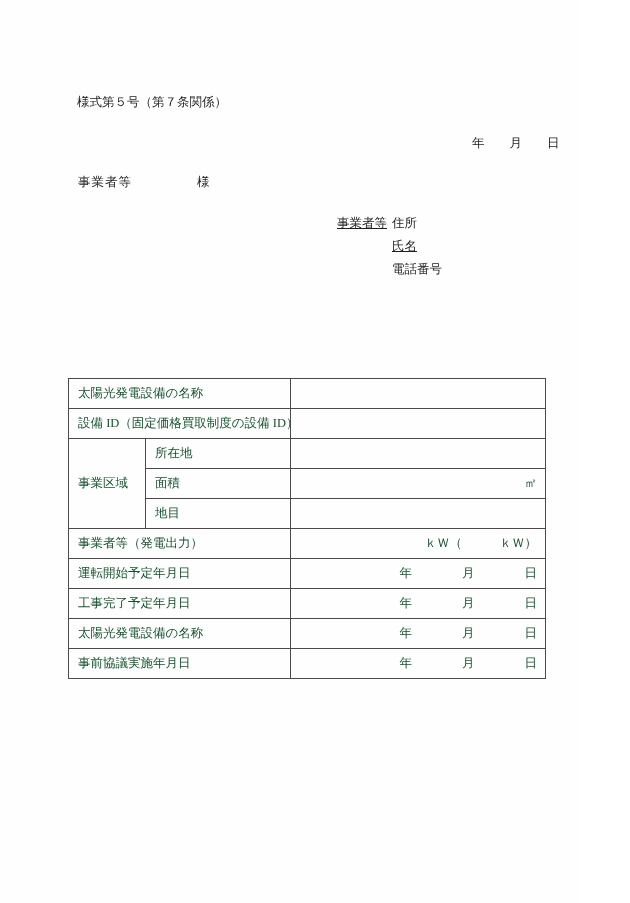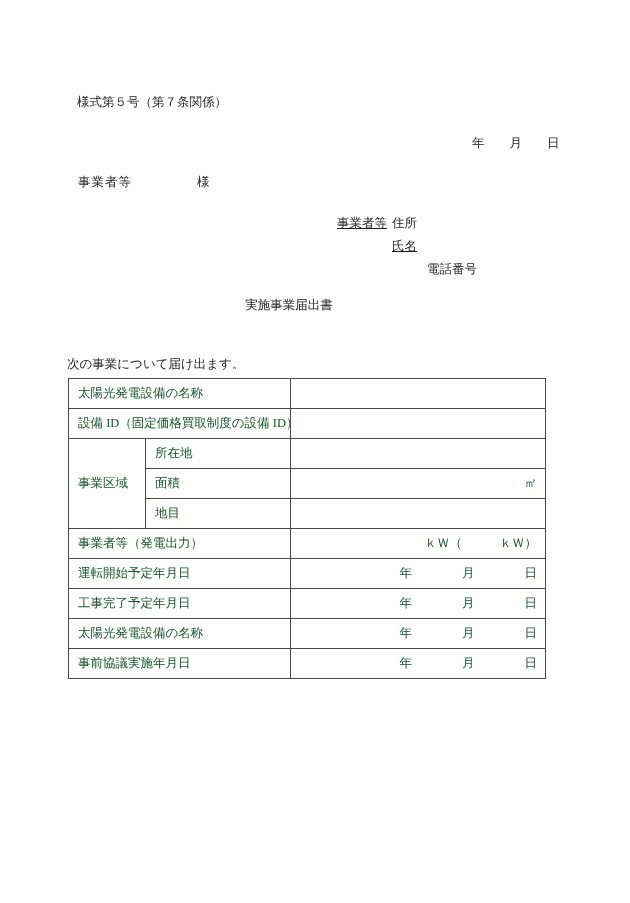--- a/index.html
+++ b/index.html
@@ -16,21 +16,21 @@
   .abs { position: absolute; white-space: nowrap; line-height: 1.2; }
 
   #form-number   { left: 77px;  top: 95px; }
   #date-line     { left: 472px; top: 136px; }
   #addressee     { left: 78px;  top: 175px; letter-spacing: 1px; }
   #honorific     { left: 197px; top: 175px; }
 
   #applicant-label { left: 337px; top: 216px; text-decoration: underline; }
   #applicant-f0    { left: 392px; top: 216px; }
   #applicant-f1    { left: 392px; top: 239px; text-decoration: underline; }
-  #applicant-f2    { left: 392px; top: 262px; margin-left: 35px; }
+  #applicant-f2    { left: 392px; top: 262px; }
 
   #doc-title { left: 0; right: 0; top: 297px; text-align: center; position: absolute; }
 
   #body-line1 { left: 86px; top: 335px; }
   #body-line2 { left: 67px; top: 357px; }
 
   table.form-table {
     position: absolute;
     left: 68px;
     top: 378px;
@@ -61,23 +61,21 @@
   <div class="abs" id="date-line">年　　月　　日</div>
 
   <div class="abs" id="addressee">事業者等</div>
   <div class="abs" id="honorific">様</div>
 
   <div class="abs" id="applicant-label">事業者等</div>
   <div class="abs" id="applicant-f0">住所</div>
   <div class="abs" id="applicant-f1">氏名</div>
   <div class="abs" id="applicant-f2">電話番号</div>
 
-  <div id="doc-title">実施事業届出書</div>
 
-  <div class="abs" id="body-line2">次の事業について届け出ます。</div>
 
   <table class="form-table">
     <colgroup>
       <col style="width:77px">
       <col style="width:145px">
       <col style="width:255px">
     </colgroup>
     <tbody>
       <tr>
         <td colspan="2" class="label">太陽光発電設備の名称</td>

